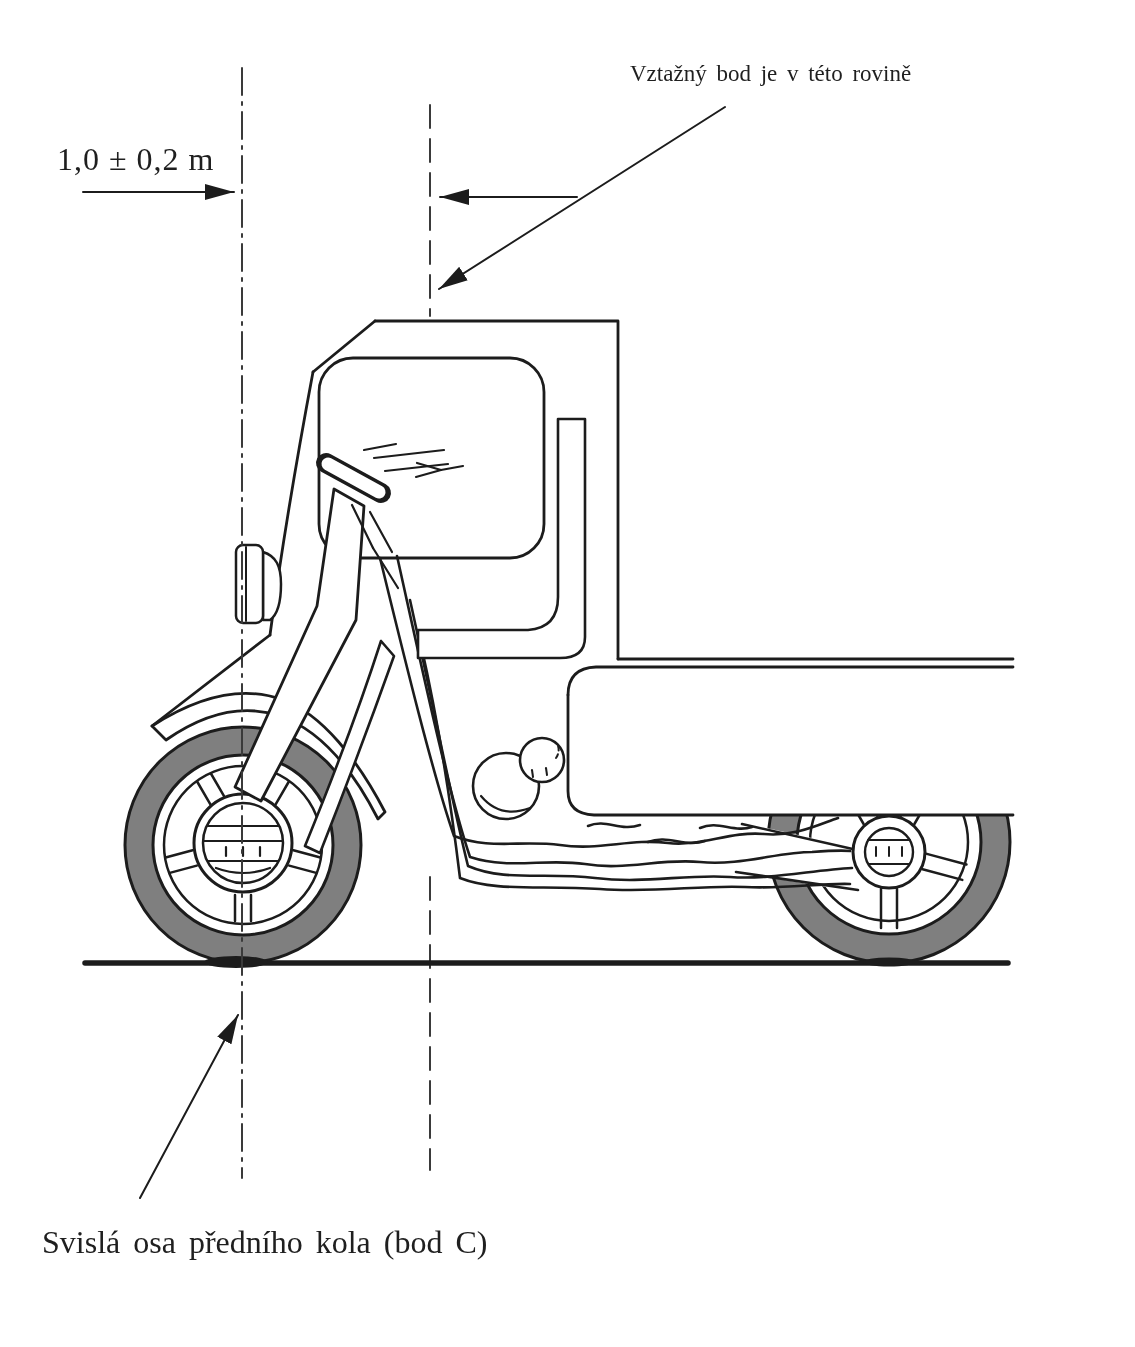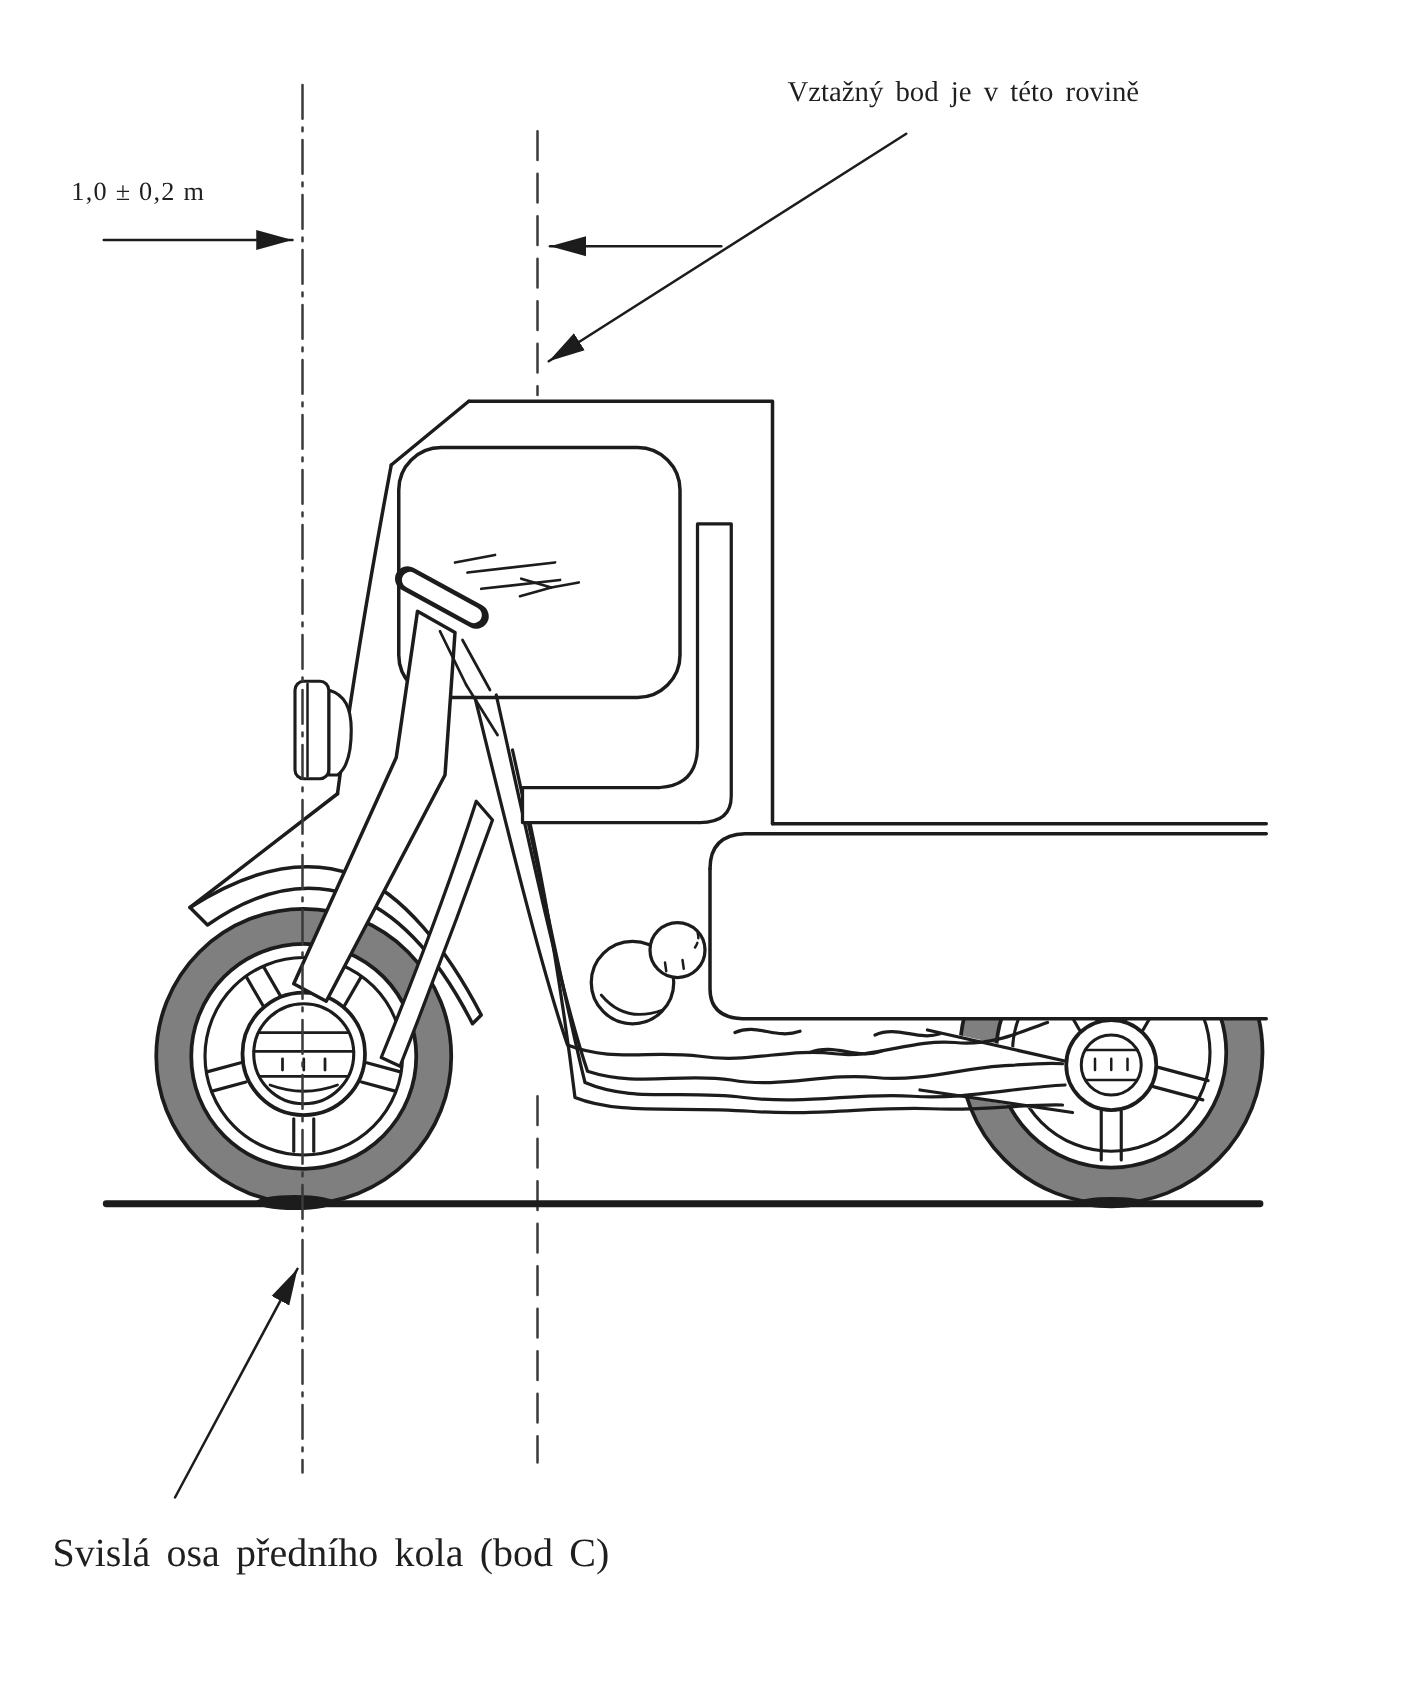--- a/index.html
+++ b/index.html
@@ -1,21 +1,21 @@
 <!DOCTYPE html>
 <html><head>
 <meta charset="utf-8">
 <style>
   html,body{margin:0;padding:0;background:#ffffff;}
   #stage{position:relative;width:1135px;height:1347px;background:#ffffff;overflow:hidden;
          font-family:"Liberation Serif","DejaVu Serif",serif;color:#1c1c1c;}
   #drawing{position:absolute;left:0;top:0;}
   .lbl{position:absolute;white-space:nowrap;color:#1f1f1f;}
   .lbl-top{left:630px;top:61px;font-size:23px;word-spacing:4px;}
-  .lbl-dim{left:57px;top:141px;font-size:21px;letter-spacing:1px;}
+  .lbl-dim{left:57px;top:141px;font-size:32px;letter-spacing:1px;}
   .lbl-bottom{left:42px;top:1224px;font-size:32px;word-spacing:5px;}
 </style>
 </head>
 <body>
 
 <div id="stage">
 
 <svg id="drawing" width="1135" height="1347" viewBox="0 0 1135 1347" fill="none" stroke-linecap="round" stroke-linejoin="round">
   <defs>
     <marker id="ah" viewBox="0 0 30 18" refX="29" refY="9" markerWidth="30" markerHeight="18" markerUnits="userSpaceOnUse" orient="auto">

